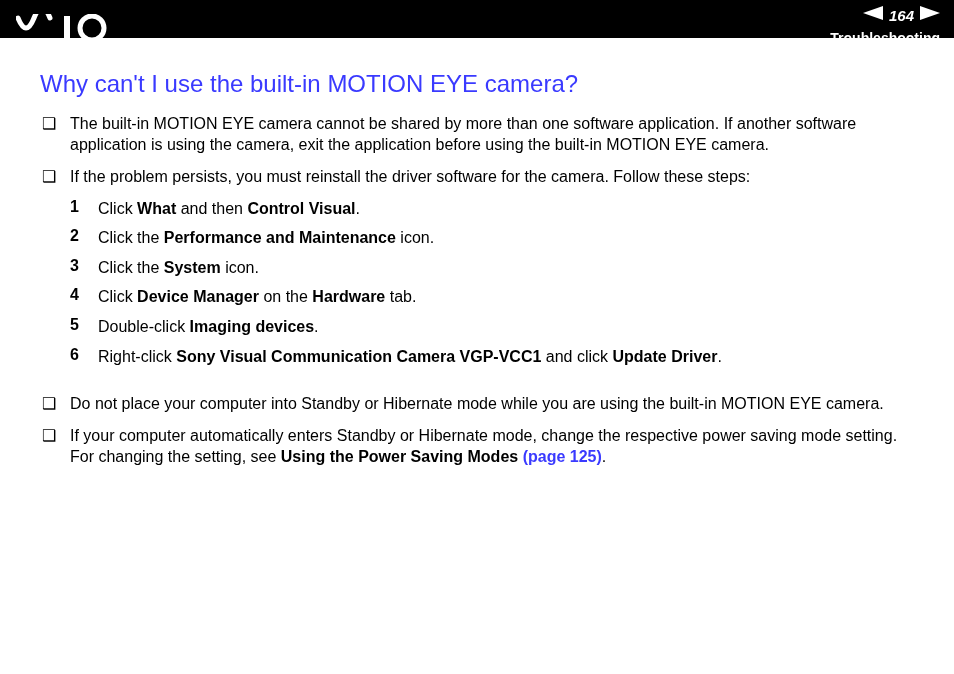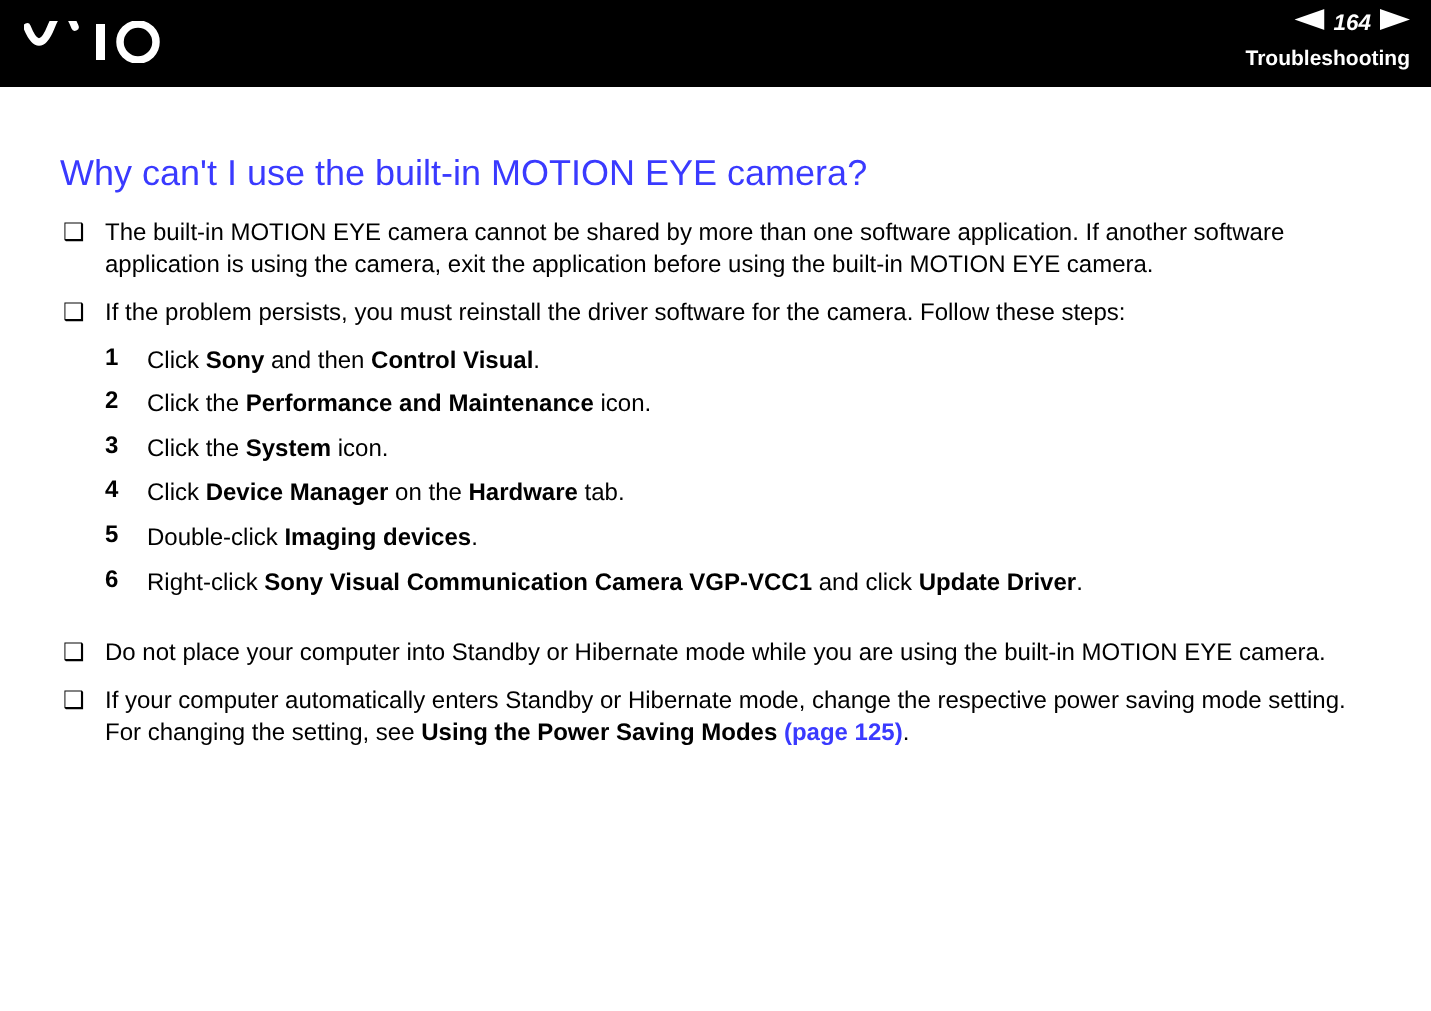--- a/index.html
+++ b/index.html
@@ -7,21 +7,21 @@
     font-family: Arial, Helvetica, sans-serif;
     width: 954px;
     height: 674px;
     background: #fff;
     position: relative;
     overflow: hidden;
   }
   .header-bar {
     background: #000;
     color: #fff;
-    height: 58px;
+    height: 38px;
     width: 954px;
     position: relative;
   }
   .vaio-logo {
     position: absolute;
     left: 16px;
     top: 14px;
   }
   .page-nav {
     position: absolute;
@@ -41,21 +41,21 @@
     margin: 0 2px;
   }
   .section-name {
     position: absolute;
     right: 14px;
     top: 30px;
     font-weight: bold;
     font-size: 14px;
   }
   .content {
-    padding: 44px 40px 0 40px;
+    padding: 32px 40px 0 40px;
   }
   h2.q {
     color: #3a3aff;
     font-weight: normal;
     font-size: 24px;
     margin-bottom: 14px;
     line-height: 1.2;
   }
   .bullet-row {
     display: flex;
@@ -134,21 +134,21 @@
   </div>
 
   <div class="bullet-row">
     <div class="bullet-mark">❑</div>
     <div class="bullet-text">If the problem persists, you must reinstall the driver software for the camera. Follow these steps:</div>
   </div>
 
   <div id="steps-container">
       <div class="step-row">
         <div class="step-num">1</div>
-        <div class="step-text"><span>Click </span><b>Sony</b><span> and then </span><b>Control Visual</b><span>.</span></div>
+        <div class="step-text"><span>Click </span><b>What</b><span> and then </span><b>Control Visual</b><span>.</span></div>
       </div>
       <div class="step-row">
         <div class="step-num">2</div>
         <div class="step-text"><span>Click the </span><b>Performance and Maintenance</b><span> icon.</span><span></span></div>
       </div>
       <div class="step-row">
         <div class="step-num">3</div>
         <div class="step-text"><span>Click the </span><b>System</b><span> icon.</span><span></span></div>
       </div>
       <div class="step-row">

